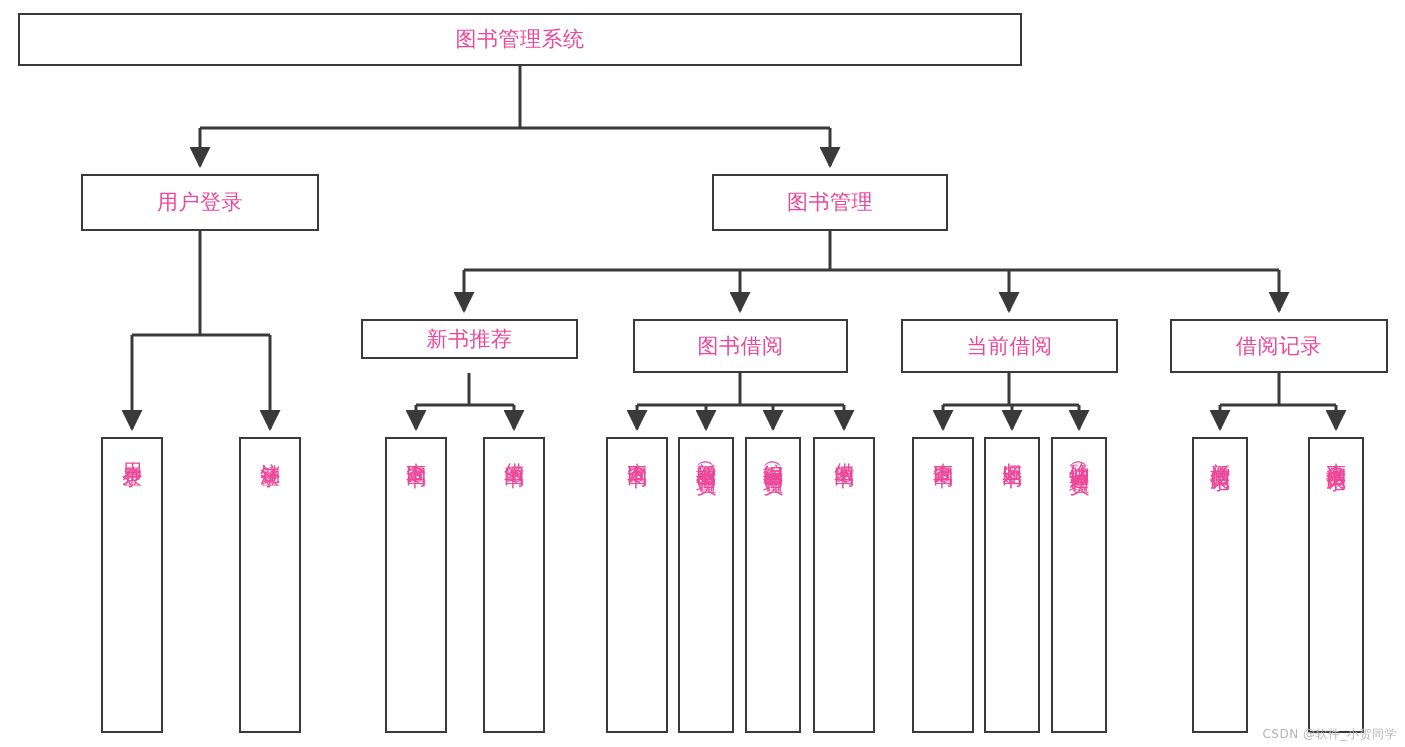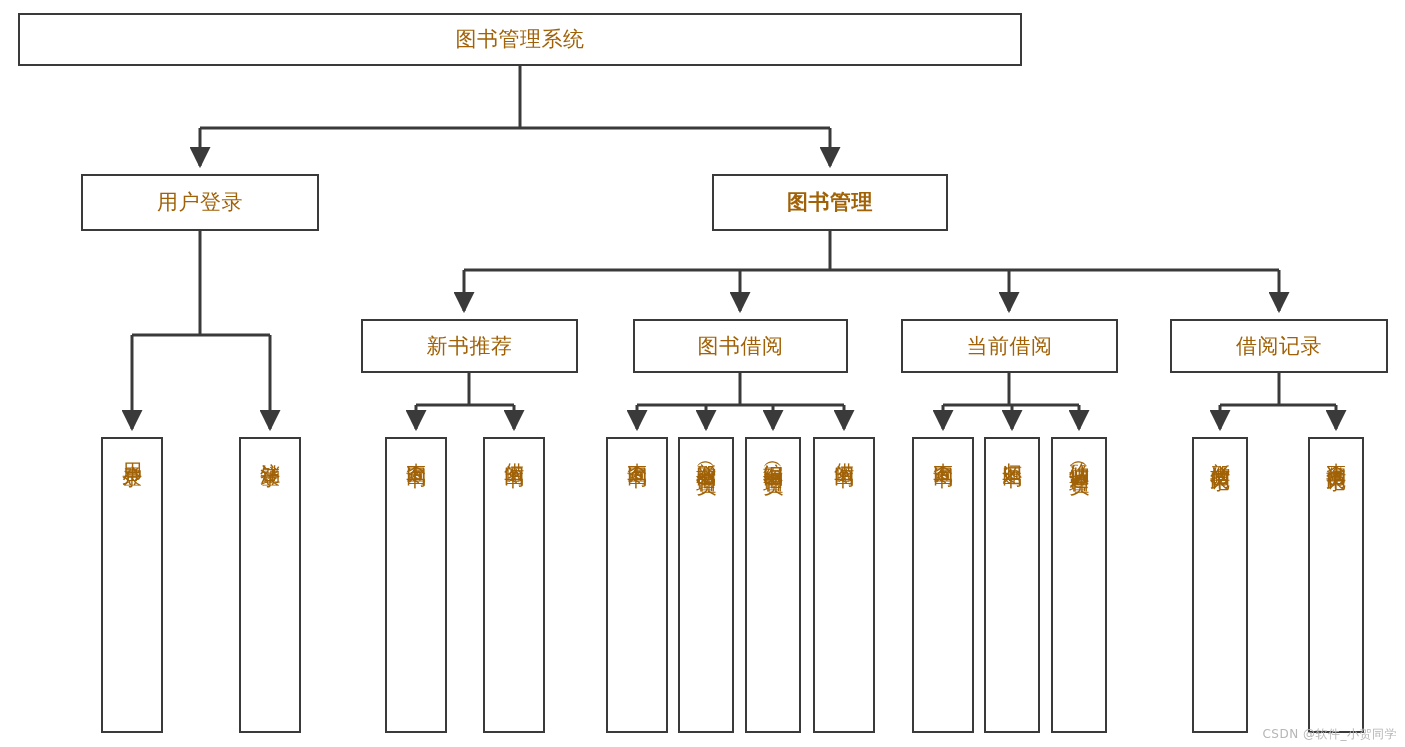--- a/index.html
+++ b/index.html
@@ -22,21 +22,21 @@
     left: 0;
     top: 0;
     width: 1405px;
     height: 747px;
   }
   .node {
     position: absolute;
     box-sizing: border-box;
     border: 2px solid #3a3a3a;
     background: #ffffff;
-    color: #a16207;
+    color: #ec4899;
     display: flex;
     align-items: center;
     justify-content: center;
     text-align: center;
   }
   .node.h {
     font-size: 21px;
     line-height: 1.25;
     letter-spacing: 0.5px;
   }
@@ -127,25 +127,25 @@
     </g>
   </svg>
 
   <div class="node h root" style="left:18px; top:13px; width:1004px; height:53px;">
     <span>图书管理系统</span>
   </div>
 
   <div class="node h" style="left:81px; top:174px; width:238px; height:57px;">
     <span>用户登录</span>
   </div>
-  <div class="node h" style="left:712px; top:174px; width:236px; height:57px;font-weight:bold;">
+  <div class="node h" style="left:712px; top:174px; width:236px; height:57px;">
     <span>图书管理</span>
   </div>
 
-  <div class="node h" style="left:361px; top:319px; width:217px; height:54px;">
+  <div class="node h" style="left:361px; top:319px; width:217px; height:40px;">
     <span>新书推荐</span>
   </div>
   <div class="node h" style="left:901px; top:319px; width:217px; height:54px;">
     <span>当前借阅</span>
   </div>
   <div class="node h" style="left:633px; top:319px; width:215px; height:54px;">
     <span>图书借阅</span>
   </div>
   <div class="node h" style="left:1170px; top:319px; width:218px; height:54px;">
     <span>借阅记录</span>

